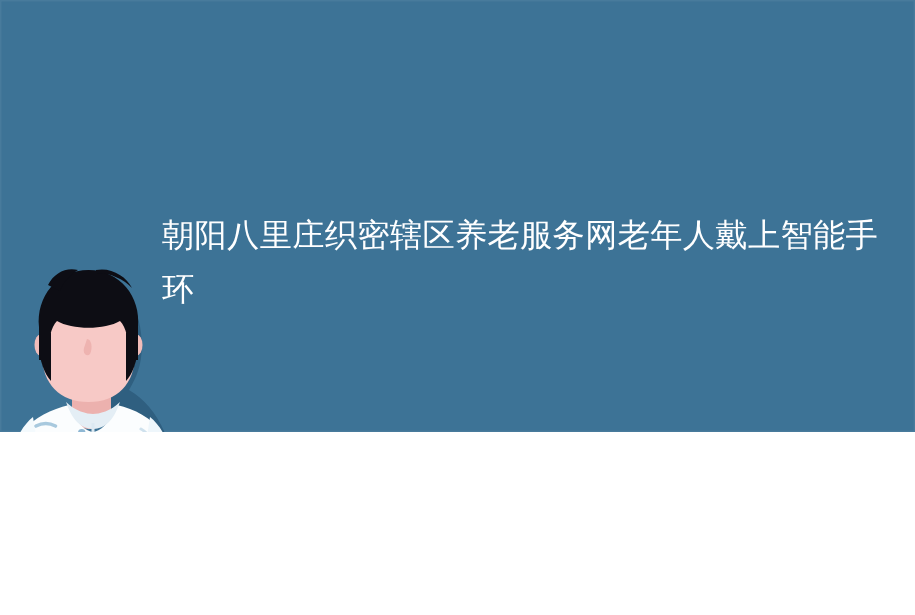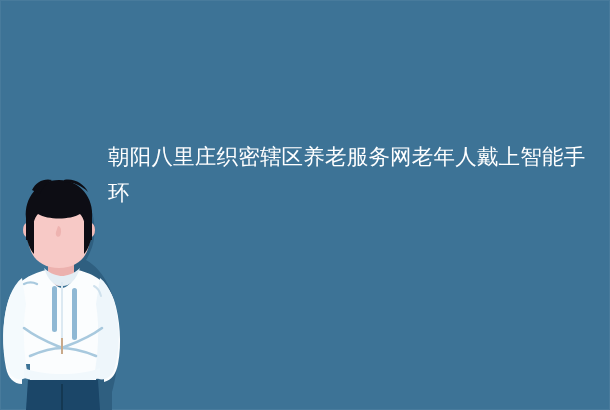--- a/index.html
+++ b/index.html
@@ -7,21 +7,21 @@
     padding: 0;
     background: #ffffff;
   }
   body {
     font-family: "Liberation Sans", "DejaVu Sans", sans-serif;
   }
 
   #poster {
     position: relative;
     width: 610px;
-    height: 410px;
+    height: 288px;
     overflow: hidden;
     background: #3d7396;
     box-sizing: border-box;
   }
 
   
   #poster-edge {
     position: absolute;
     inset: 0;
     pointer-events: none;

